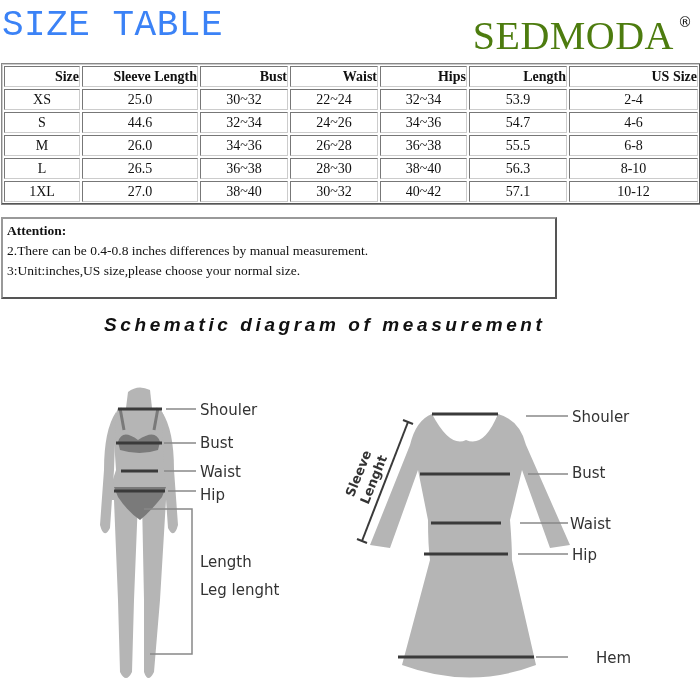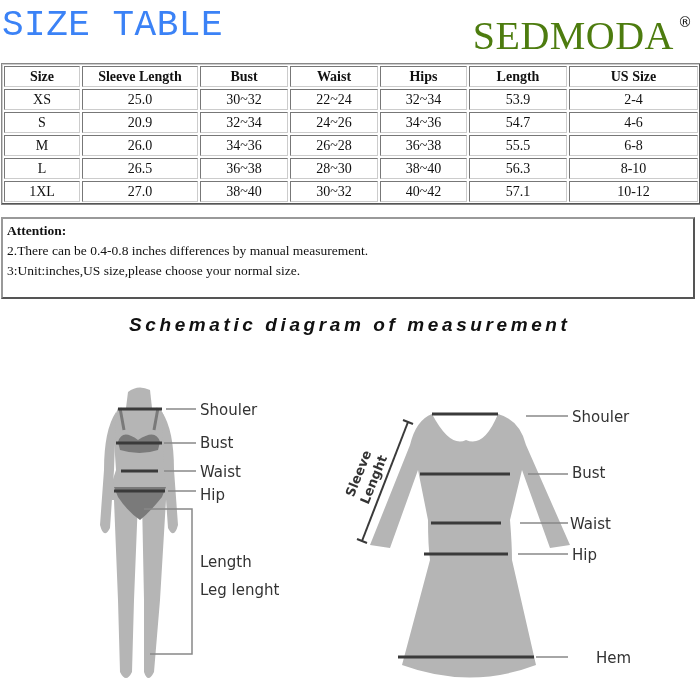--- a/index.html
+++ b/index.html
@@ -3,25 +3,25 @@
 <meta charset="utf-8">
 <style>
   html, body { margin:0; padding:0; background:#fff; }
   body { width:700px; height:700px; position:relative; overflow:hidden; font-family:"Liberation Serif", serif; color:#111; }
   .title { position:absolute; left:2px; top:6px; font-family:Liberation Mono, monospace; font-size:36px; letter-spacing:0.5px; color:#3b82f6; line-height:40px; }
   .brand { position:absolute; right:26px; top:14px; font-family:"Liberation Serif", serif; font-size:40px; color:#4d7c0f; line-height:44px; letter-spacing:0.5px; }
   .brand-reg { position:absolute; right:8px; top:14px; font-size:14px; font-family:"DejaVu Sans", sans-serif; }
   .size-table-wrap { position:absolute; left:1px; top:63px; width:698px; }
   table.size-table { border-collapse:separate; border-spacing:2px; width:698px; border:1px solid #888; background:#fff; box-shadow: inset -1px -1px 0 #555, inset 1px 1px 0 #ccc; table-layout:fixed; }
   table.size-table th, table.size-table td { border:1px solid; border-color:#777 #ccc #ccc #777; text-align:center; font-size:14px; height:19px; padding:0; line-height:19px; }
-  table.size-table th { font-weight:bold; }
+  table.size-table th { font-weight:bold;text-align:right; }
   table.size-table td.size-cell { font-weight:normal; }
-  .attention { position:absolute; left:1px; top:217px; width:694px; height:82px; border:2px solid; border-color:#999 #555 #555 #999; box-sizing:border-box; padding:2px 4px; font-size:13.5px; line-height:20px; }
+  .attention { position:absolute; left:1px; top:217px; width:556px; height:82px; border:2px solid; border-color:#999 #555 #555 #999; box-sizing:border-box; padding:2px 4px; font-size:13.5px; line-height:20px; }
   .attention .att-title { font-weight:bold; }
-  .schematic-title { position:absolute; left:104px; top:314px; font-family:"Liberation Sans", sans-serif; font-weight:bold; font-style:italic; font-size:19px; letter-spacing:3.6px; color:#111;margin-left:25px; }
+  .schematic-title { position:absolute; left:104px; top:314px; font-family:"Liberation Sans", sans-serif; font-weight:bold; font-style:italic; font-size:19px; letter-spacing:3.6px; color:#111; }
   .diagram-label { position:absolute; font-family:"DejaVu Sans", sans-serif; font-size:15px; color:#333; }
   svg.diagram { position:absolute; left:0; top:0; }
 </style>
 </head>
 <body>
 
 <div class="title">SIZE TABLE</div>
 <div class="brand">SEDMODA</div>
 <div class="brand-reg">®</div>
 
@@ -52,21 +52,21 @@
         <td class="size-cell">XS</td>
         <td>25.0</td>
         <td>30~32</td>
         <td>22~24</td>
         <td>32~34</td>
         <td>53.9</td>
         <td>2-4</td>
       </tr>
       <tr>
         <td class="size-cell">S</td>
-        <td>20.9</td>
+        <td>44.6</td>
         <td>32~34</td>
         <td>24~26</td>
         <td>34~36</td>
         <td>54.7</td>
         <td>4-6</td>
       </tr>
       <tr>
         <td class="size-cell">M</td>
         <td>26.0</td>
         <td>34~36</td>

